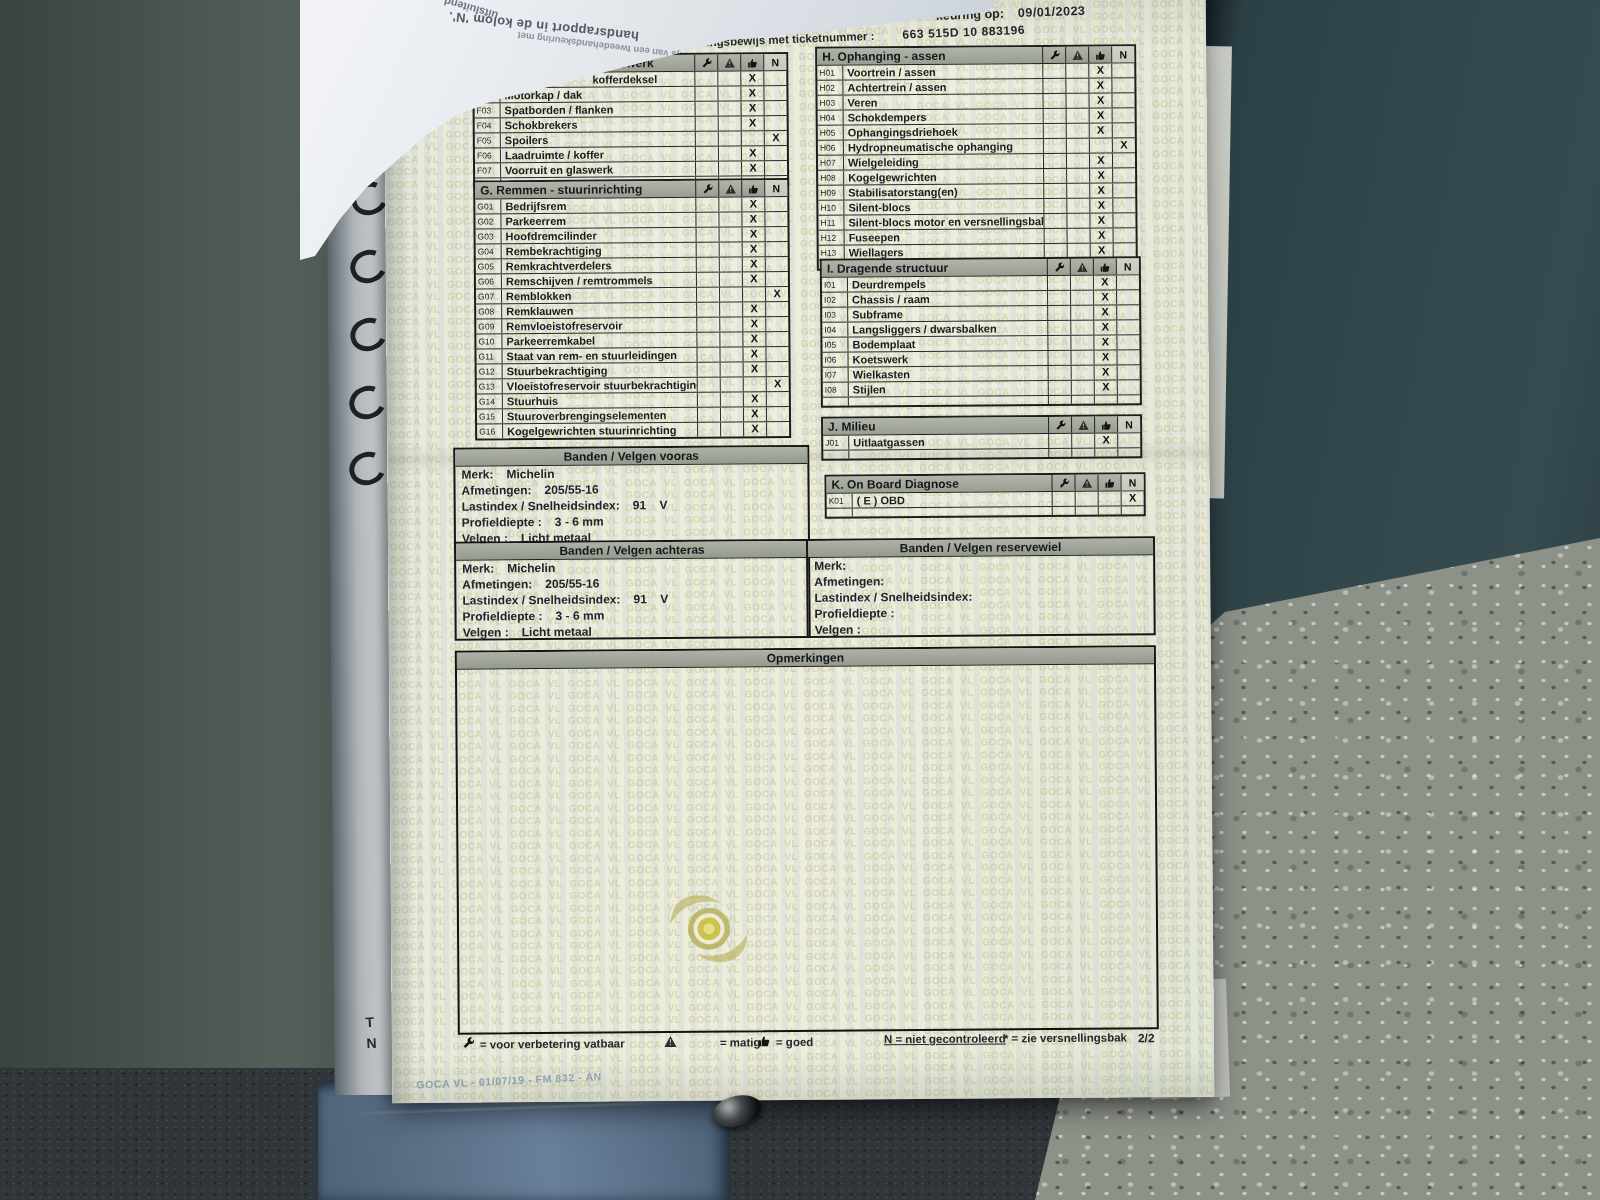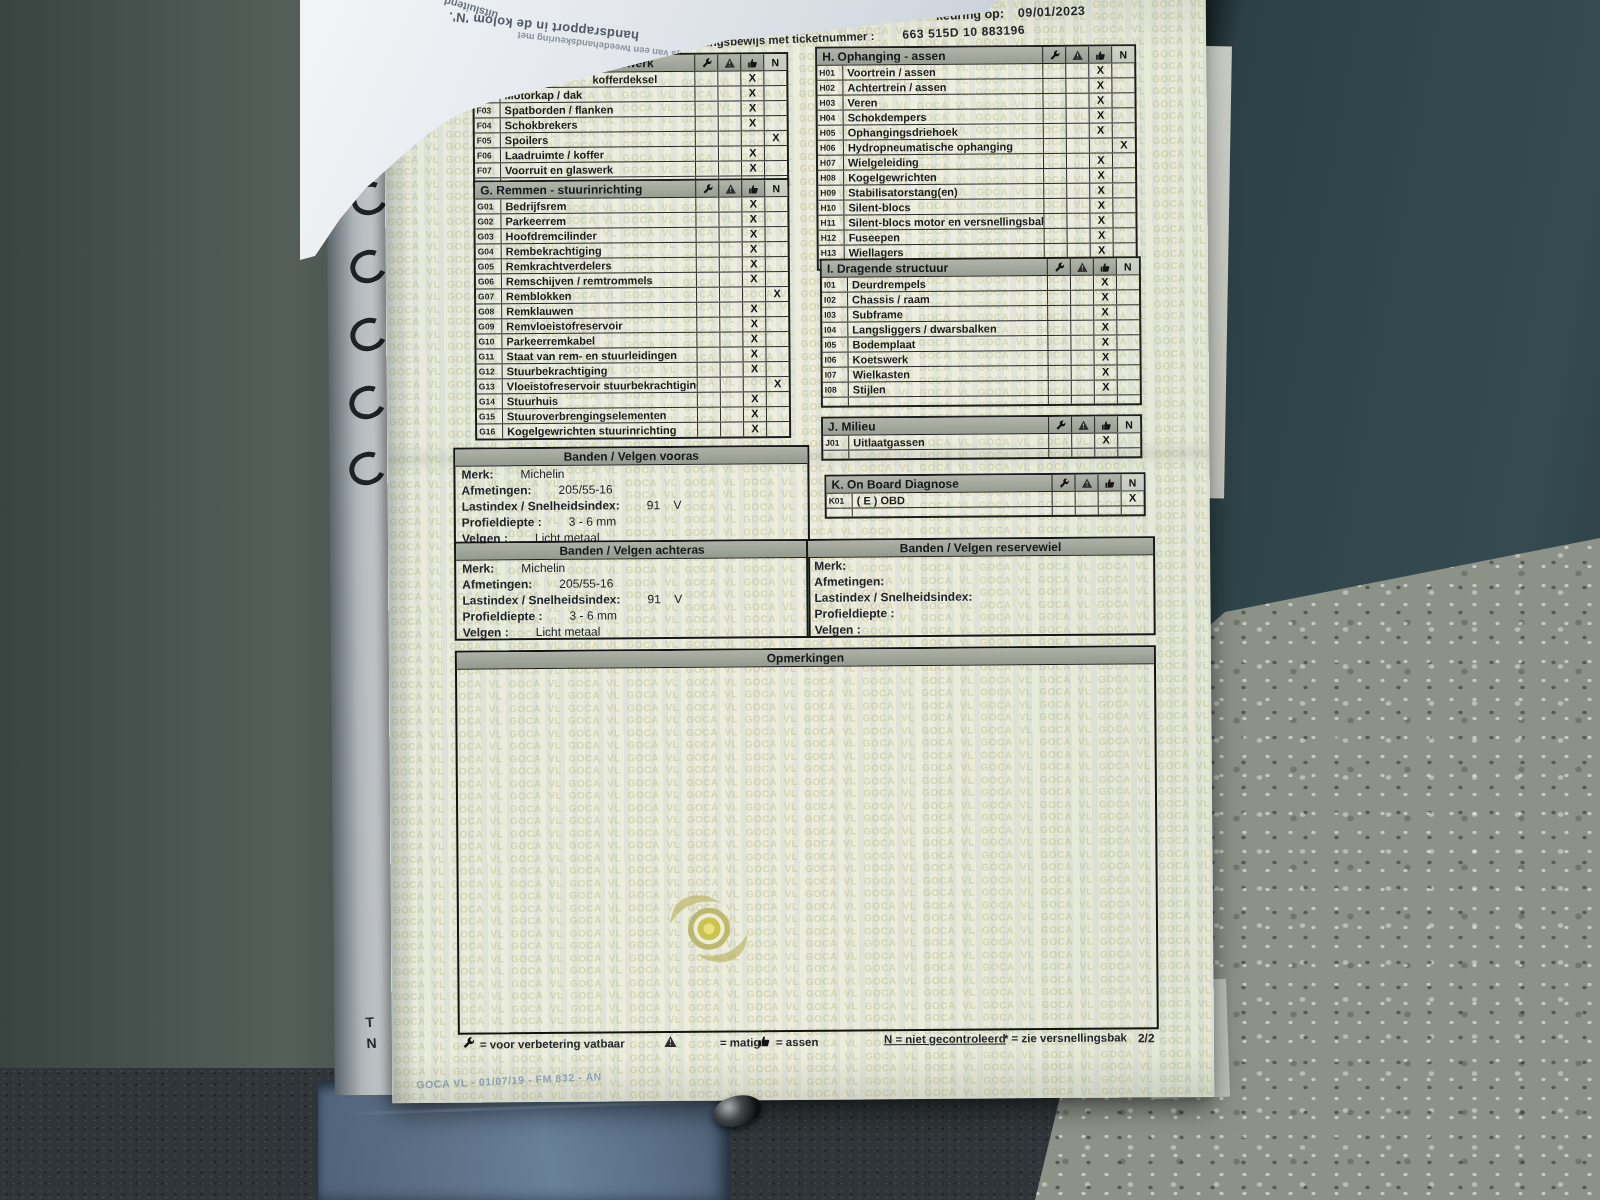--- a/index.html
+++ b/index.html
@@ -70,35 +70,35 @@
   .sec-head{height:16px;background:linear-gradient(180deg,#b0b4a9,#999e93);border-bottom:1.5px solid #1d1d1d;}
   .sec-title{grid-column:1/3;font-size:12px;font-weight:bold;color:#15181b;padding:1px 0 0 5px;
     white-space:nowrap;overflow:hidden;}
   .sec-title.ind{padding-left:128px;}
   .hcell{border-left:1px solid #222;display:flex;align-items:center;justify-content:center;}
   .hcell svg{width:11px;height:11px;}
   .hcell.nh{font-size:10.5px;font-weight:bold;color:#111;background:rgba(235,236,224,.55);}
   .trow{height:14px;border-bottom:1px solid #2a2a2a;}
   .trow:last-child{border-bottom:none;}
   .trow.emptyrow{height:8px;}
-  .tcode{font-size:8.5px;font-weight:bold;color:#222;padding:2px 0 0 2px;}
+  .tcode{font-size:8.5px;font-weight:normal;color:#222;padding:2px 0 0 2px;}
   .tlbl{border-left:1px solid #2a2a2a;font-size:11px;font-weight:bold;color:#1b1b1b;padding:1px 0 0 4px;
     white-space:nowrap;overflow:hidden;}
   .tc{border-left:1px solid #2a2a2a;text-align:center;font-size:11px;font-weight:bold;color:#111;
     line-height:13px;}
 
   
   .tyre{position:absolute;border:2px solid #161616;}
   #tyre-0{left:66px;top:459px;width:352px;height:95px;}
   #tyre-1{left:66px;top:553px;width:352px;height:95px;}
   #tyre-2{left:418px;top:553px;width:345px;height:95px;}
   .barhead{height:15px;background:linear-gradient(180deg,#adb1a6,#959a8f);border-bottom:1.5px solid #1d1d1d;
     text-align:center;font-size:12px;font-weight:bold;color:#15181b;padding-top:1px;}
   .tline{font-size:12px;font-weight:bold;color:#20242a;padding:1px 0 0 6px;height:15px;white-space:pre;}
-  .tline .tval{margin-left:27px;font-weight:400;}
+  .tline .tval{margin-left:13px;font-weight:700;}
 
   
   #remarks{position:absolute;left:66px;top:662px;width:697px;height:380px;border:2px solid #121212;}
   .eye{position:absolute;left:206px;top:238px;width:88px;height:80px;opacity:.92;}
 
   
   .legend{position:absolute;left:0px;top:1048px;width:822px;height:26px;}
   .leg{position:absolute;top:0;font-size:11.5px;font-weight:bold;color:#24282c;white-space:nowrap;
     display:inline-flex;align-items:center;gap:5px;}
   .leg svg{width:13px;height:13px;}
@@ -744,21 +744,21 @@
           <span><svg viewBox="0 0 12 12">
               <path d="M6 .8 11.6 11H.4z" fill="#2e2e2e"></path>
               <path d="M5.5 4h1l-.1 3.1h-.8zM5.5 8.3h1v1h-1z" fill="#ddd"></path>
             </svg></span>
           <span>= matig</span>
         </span>
         <span class="leg" style="left: 366px;">
           <span><svg viewBox="0 0 12 12">
               <path d="M1 5.6h1.8V11H1zM3.4 11V6l2-4.3c.8.1 1.3.7 1.1 1.6L6.1 5h3.3c.7 0 1.2.6 1 1.3l-1 3.8c-.1.5-.6.9-1.1.9z" fill="#151515"></path>
             </svg></span>
-          <span>= assen</span>
+          <span>= goed</span>
         </span>
         <span class="leg" style="left: 492px; text-decoration: underline;">
           <span>N = niet gecontroleerd</span>
         </span>
         <span class="leg" style="left: 612px;">
           <span>* = zie versnellingsbak</span>
         </span>
         <span class="leg page" style="left: 746px; top: 0;">2/2</span>
       </div>
     <div class="footerline">GOCA VL - 01/07/19 - FM 832 - AN</div>

